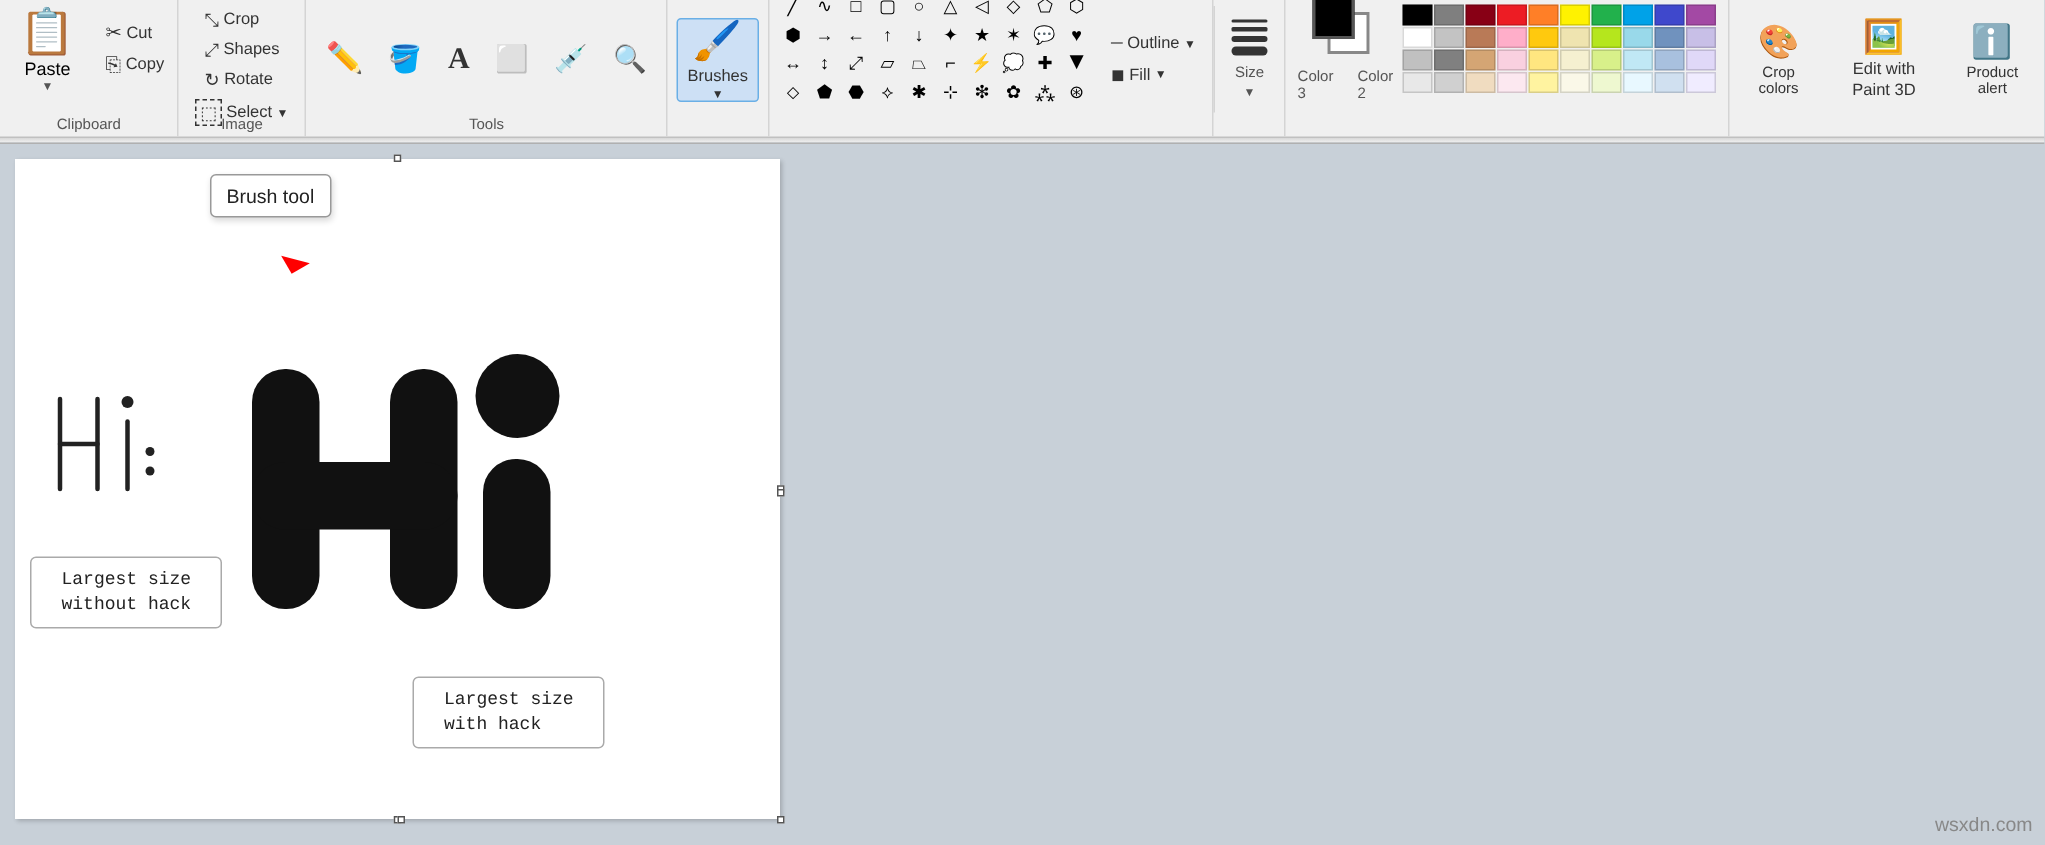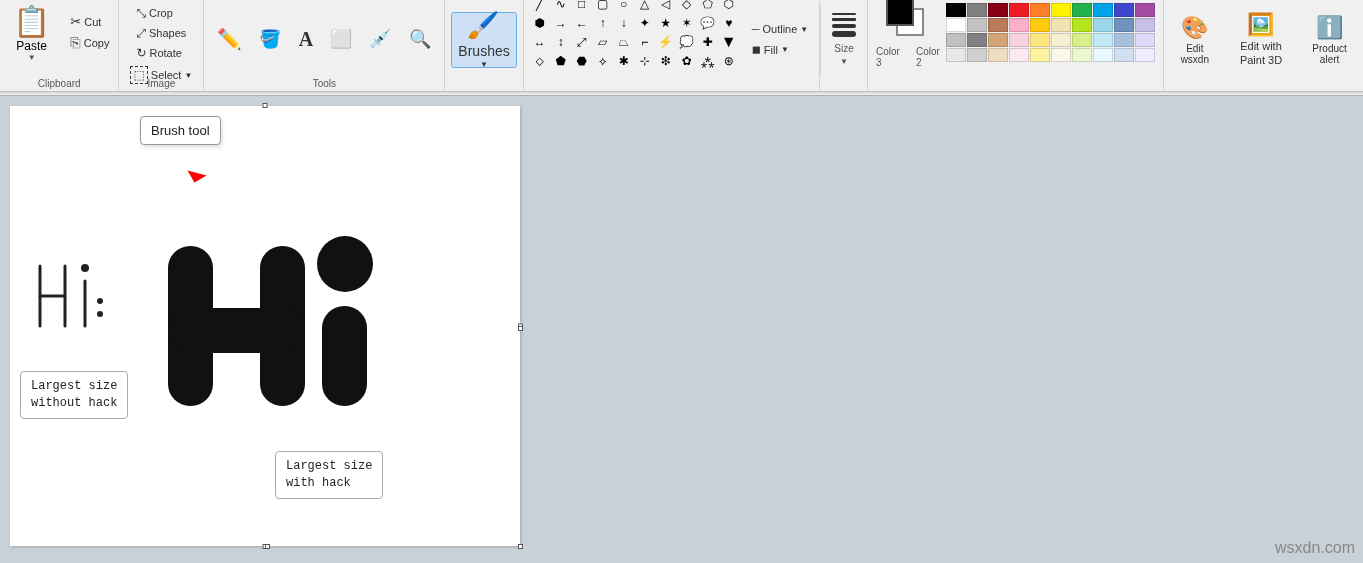--- a/index.html
+++ b/index.html
@@ -50,21 +50,21 @@
       border-radius: 3px;
       cursor: pointer;
       font-size: 11px;
       color: #333;
       min-width: 36px;
       height: 56px;
       border: 1px solid transparent;
     }
 
     .ribbon-btn .btn-icon { font-size: 22px; margin-bottom: 2px; }
-    .ribbon-btn .btn-label { font-size: 14px; line-height: 1.2; }
+    .ribbon-btn .btn-label { font-size: 11px; line-height: 1.2; }
 
     .ribbon-small-btn {
       display: flex;
       align-items: center;
       gap: 3px;
       padding: 1px 4px;
       border-radius: 2px;
       cursor: pointer;
       font-size: 11px;
       color: #333;
@@ -217,21 +217,21 @@
       box-shadow: 1px 2px 4px rgba(0,0,0,0.15);
       pointer-events: none;
       white-space: nowrap;
     }
 
     .label-box {
       position: absolute;
       background: white;
       border: 1px solid #aaa;
       border-radius: 4px;
-      padding: 6px 10px;
+      padding: 6px 20px;
       font-size: 13px;
       font-family: 'Courier New', monospace;
       color: #222;
     }
 
     
     .handle-dot {
       width: 5px;
       height: 5px;
       background: white;
@@ -242,21 +242,21 @@
     
     .brushes-btn {
       background: #cde0f5;
       border: 1px solid #6aafe6 !important;
     }
 
     .wsxdn-watermark {
       position: fixed;
       bottom: 6px;
       right: 8px;
-      font-size: 16px;
+      font-size: 13px;
       color: #888;
     }
   </style>
 </head>
 <body>
 
 <div class="ribbon">
 
   <div class="clipboard-group">
     <div class="ribbon-items">
@@ -483,21 +483,21 @@
           <div class="color-cell" style="background: rgb(208, 224, 240);"></div>
           <div class="color-cell" style="background: rgb(240, 236, 255);"></div>
         </div>
     </div>
 
   </div>
 
   <div class="tools-right-group">
     <div class="tool-right-btn">
       <span class="icon" style="font-size:22px;">🎨</span>
-      <span>Edit wsxdn</span>
+      <span>Crop colors</span>
     </div>
     <div class="tool-right-btn">
       <span class="icon" style="font-size:22px;">🖼️</span>
       <span style="font-size:11px; line-height:1.2;text-align:center;">Edit with Paint 3D</span>
     </div>
     <div class="tool-right-btn">
       <span class="icon" style="font-size:22px; color:#1e90ff;">ℹ️</span>
       <span>Product alert</span>
     </div>
   </div>

